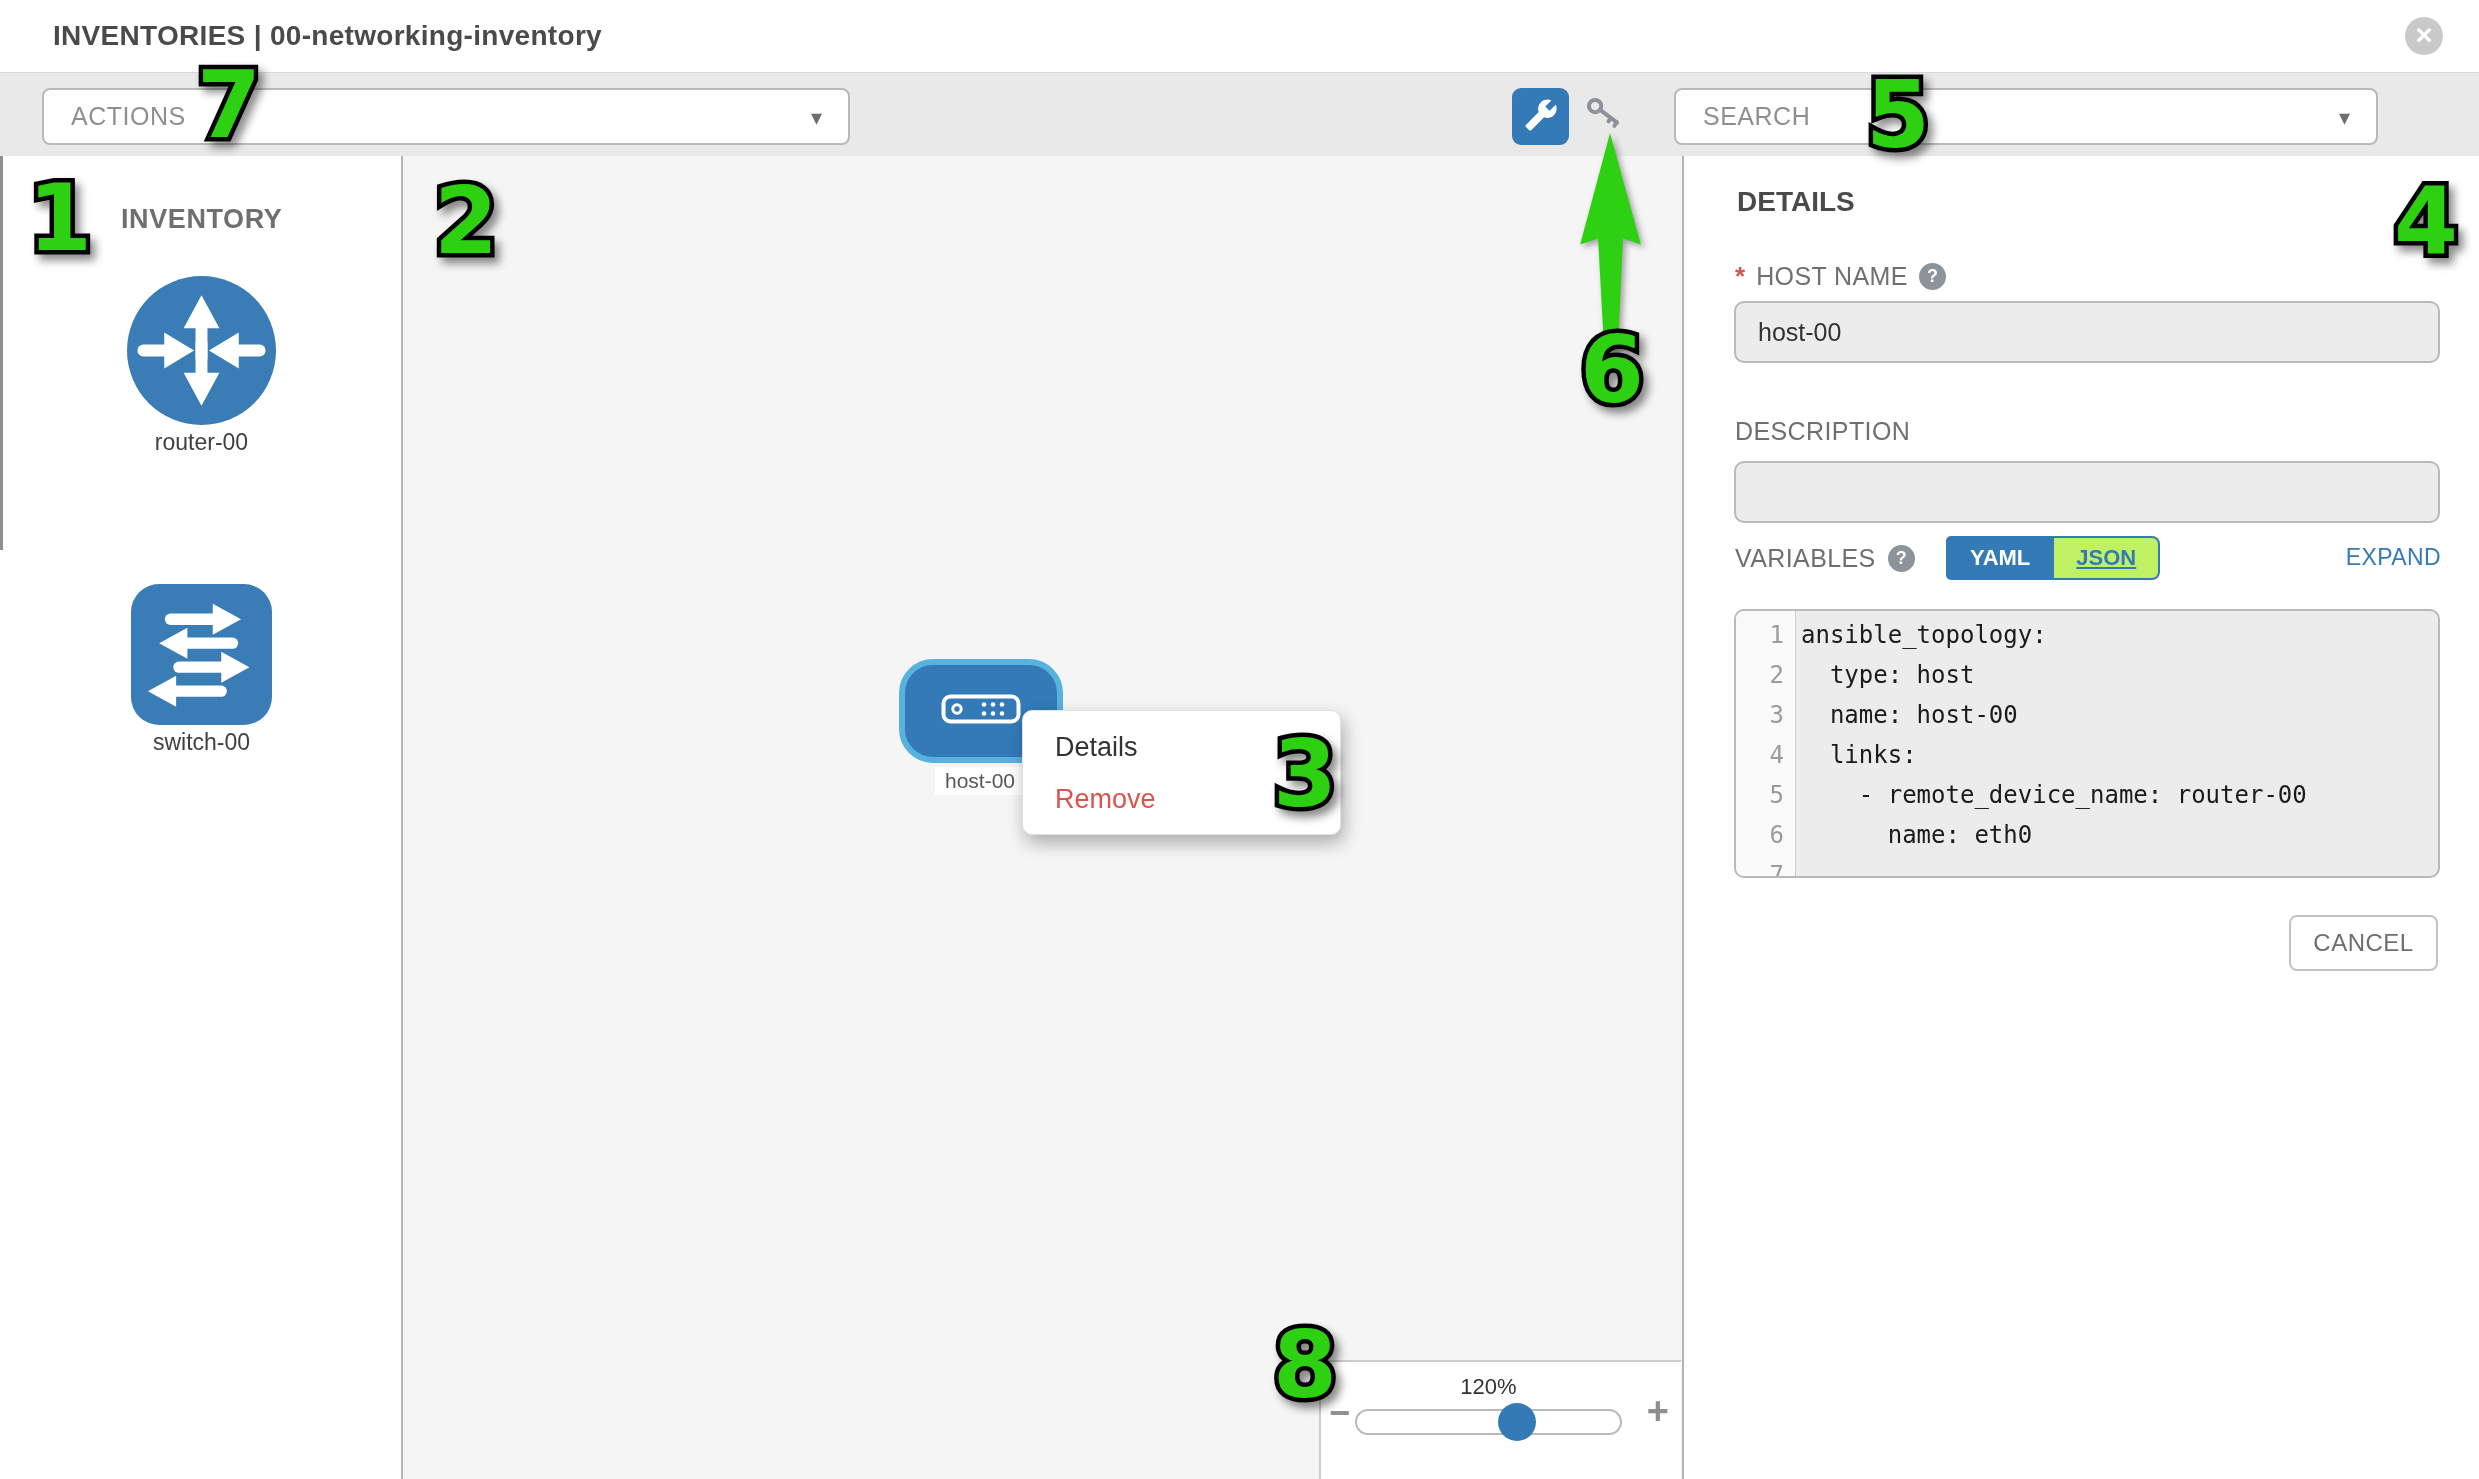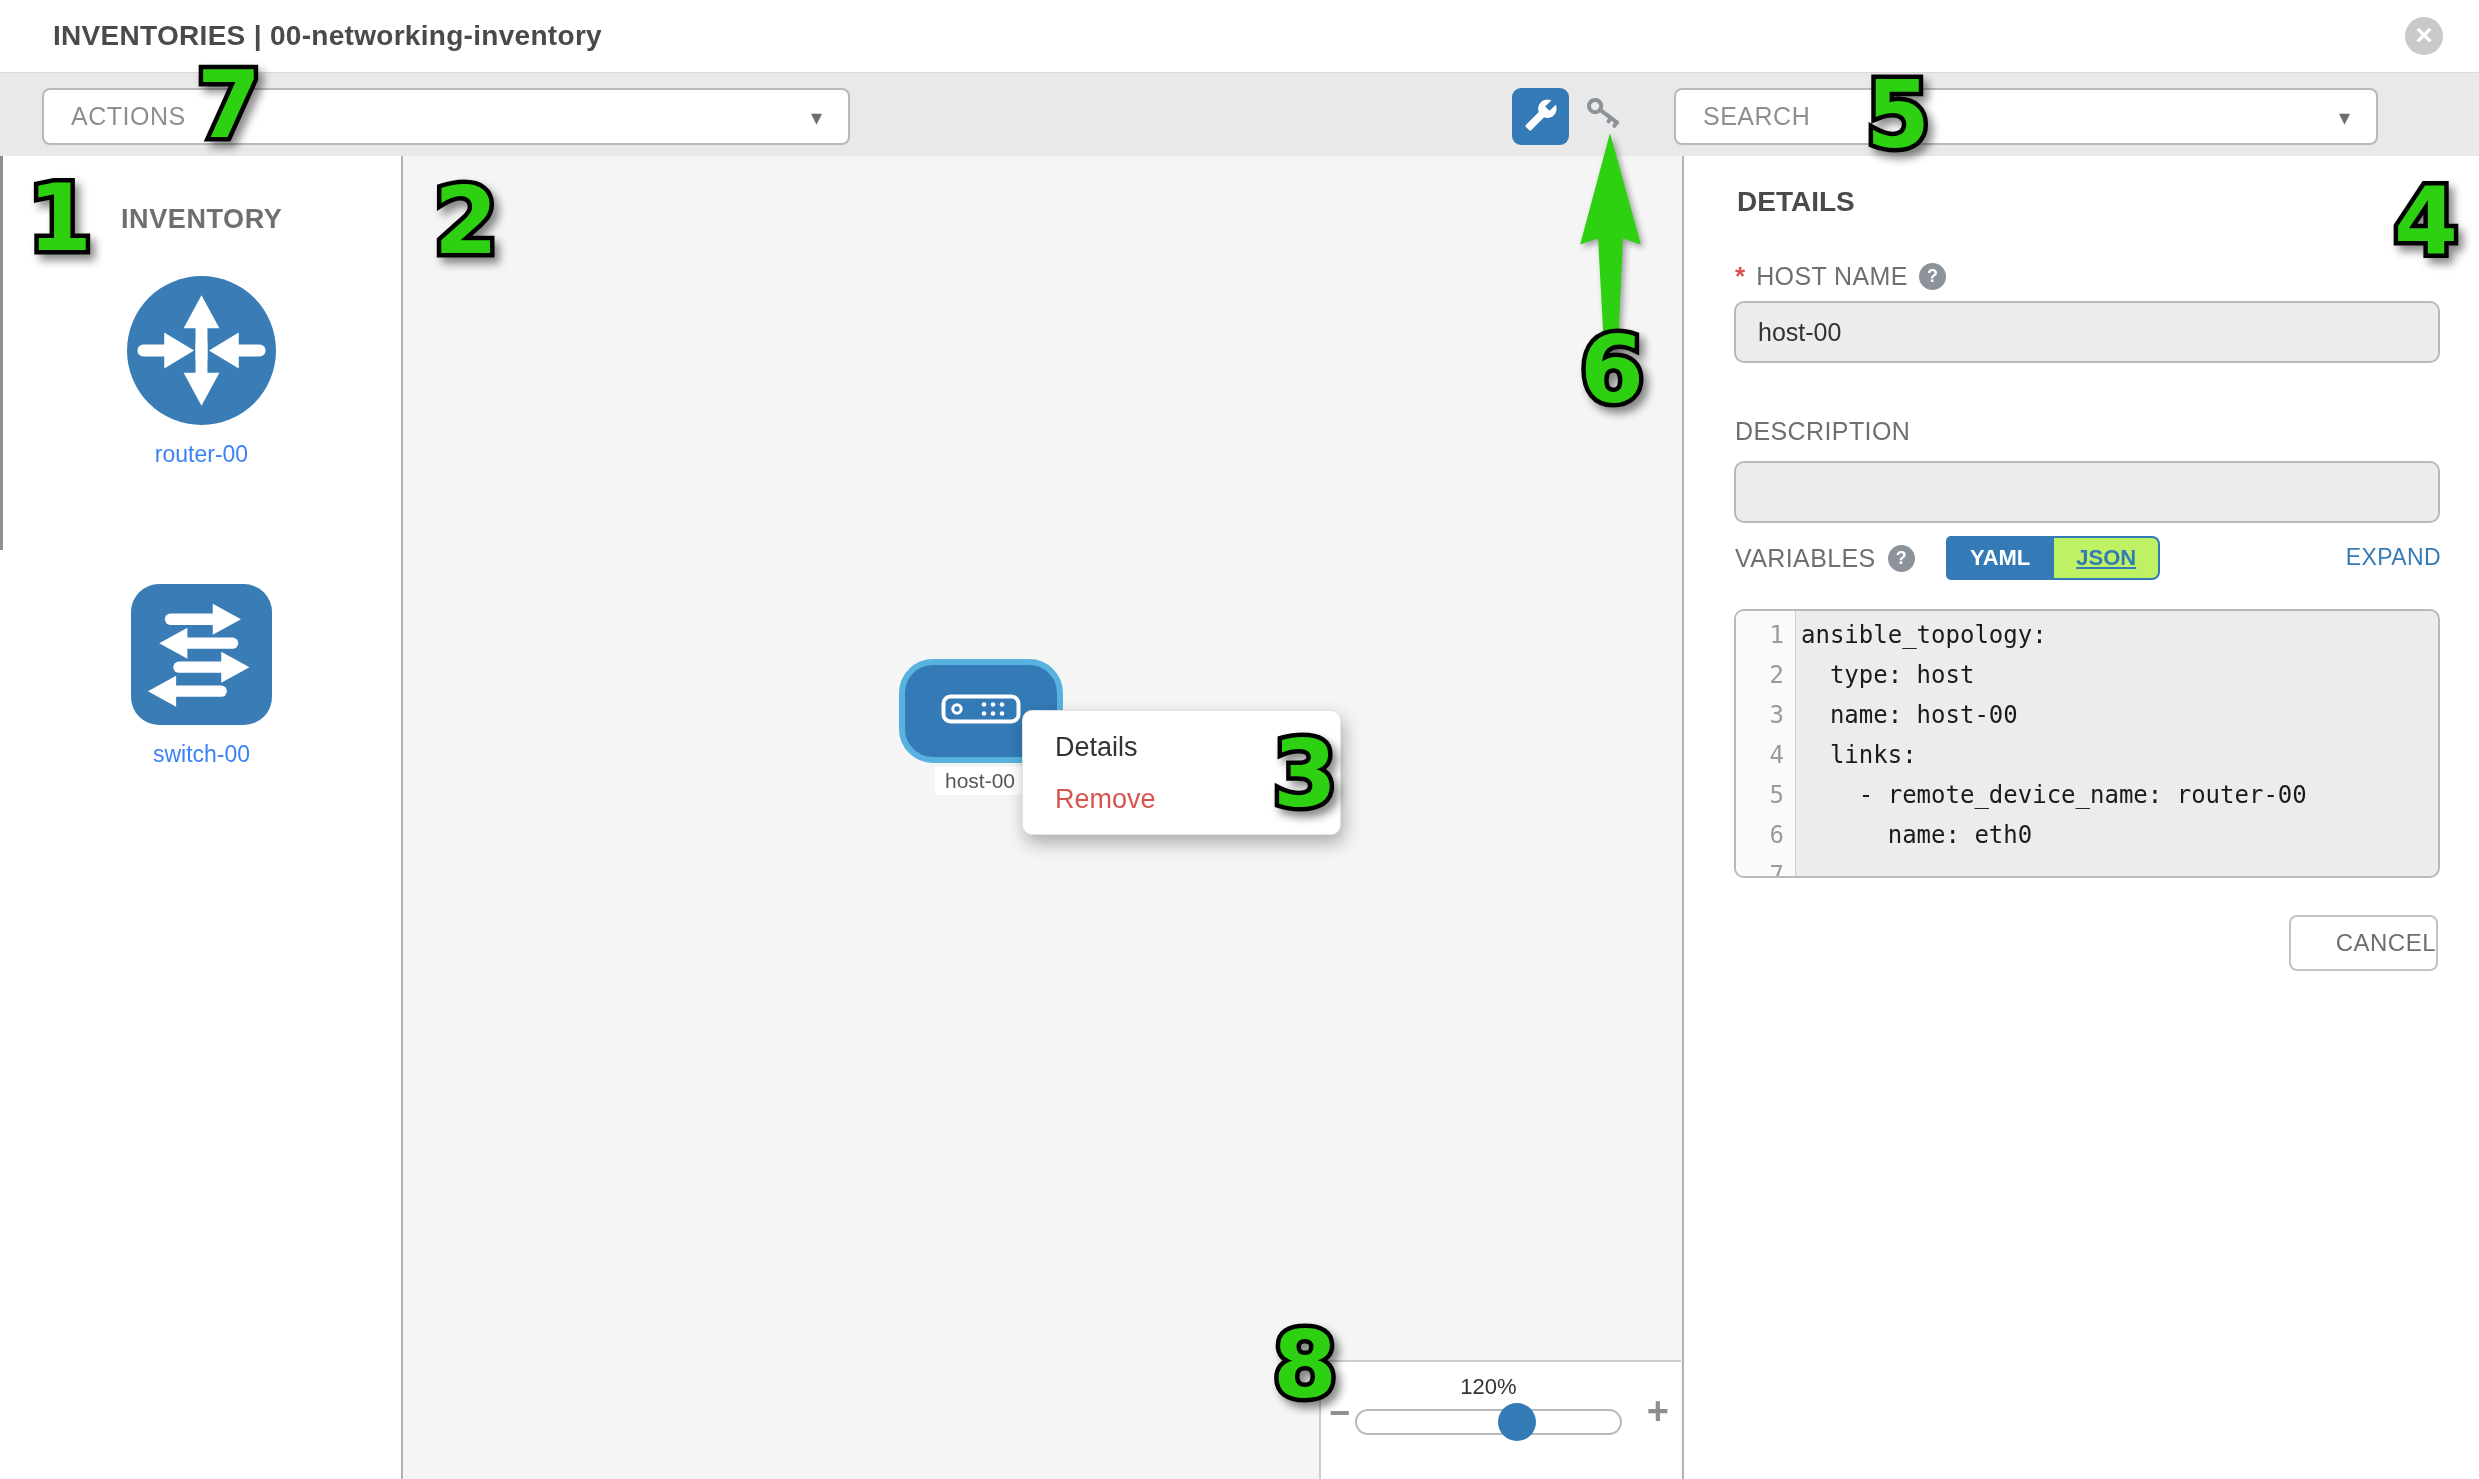--- a/index.html
+++ b/index.html
@@ -33,21 +33,21 @@
   .sidebar { position:absolute; left:0; top:156px; width:403px; height:1323px; background:#fff;
     border-right:2px solid #b3b3b3; }
   .sidebar-accent { position:absolute; left:0; top:0; width:3px; height:394px; background:#8f8f8f; }
   .sidebar-title { position:absolute; left:121px; top:48px; font-size:27px; font-weight:bold; color:#6f6f6f; letter-spacing:0.6px; }
   .palette-item { position:absolute; left:0; width:403px; text-align:center; cursor:grab; }
   .palette-item .glyph { display:inline-block; }
   .item-router { top:120px; }
   .item-switch { top:428px; }
   .icon-circle { width:149px; height:149px; border-radius:50%; background:#3a7db6; }
   .icon-square { width:141px; height:141px; border-radius:28px; background:#3a7db6; }
-  .palette-label { margin-top:12px; font-size:23px; color:#3b82f6; }
+  .palette-label { margin-top:0; font-size:23px; color:#404040; }
 
   
   .canvas { position:absolute; left:403px; top:156px; width:1281px; height:1323px; background:#f5f5f5;
     border-right:2px solid #b3b3b3; }
 
   .host-node { position:absolute; left:496px; top:503px; width:164px; height:104px; background:#337ab7;
     border:6px solid #57b2e0; border-radius:34px; display:flex; align-items:center; justify-content:center; cursor:pointer; }
   .node-label { position:absolute; left:532px; top:611px; width:90px; height:28px; background:#fff;
     font-size:21px; color:#565656; text-align:center; line-height:28px; }
 
@@ -97,21 +97,21 @@
     border:2px solid #b9b9b9; border-radius:10px; background:#ececec; overflow:hidden; }
   .code-gutter { position:absolute; left:0; top:0; width:60px; height:100%; background:#fafafa;
     border-right:1px solid #cfcfcf; }
   .code-lines { position:absolute; left:0; top:4px; width:100%; }
   .code-row { display:flex; height:40px; line-height:40px; font-family:"DejaVu Sans Mono", monospace; font-size:24px; }
   .code-num { width:60px; text-align:right; padding-right:12px; color:#9b9b9b; flex:none; }
   .code-text { padding-left:5px; white-space:pre; color:#1a1a1a; }
 
   .cancel-btn { position:absolute; left:605px; top:759px; width:149px; height:56px; background:#fff;
     border:2px solid #c3c3c3; border-radius:8px; font-size:24px; color:#6e6e6e; letter-spacing:0.5px;
-    text-align:right; line-height:52px; cursor:pointer; }
+    text-align:center; line-height:52px; cursor:pointer; }
 
   
   .anno { position:absolute; transform:translate(-50%,-50%); font-family:"DejaVu Sans", sans-serif;
     font-size:92px; font-weight:bold; color:#2ed111; -webkit-text-stroke:9px #000;
     paint-order:stroke fill; filter:drop-shadow(5px 6px 4px rgba(0,0,0,0.45)); z-index:50; }
   .anno-arrow { position:absolute; left:1570px; top:127px; z-index:49;
     filter:drop-shadow(3px 3px 3px rgba(0,0,0,0.35)); }
 </style>
 </head>
 <body>

